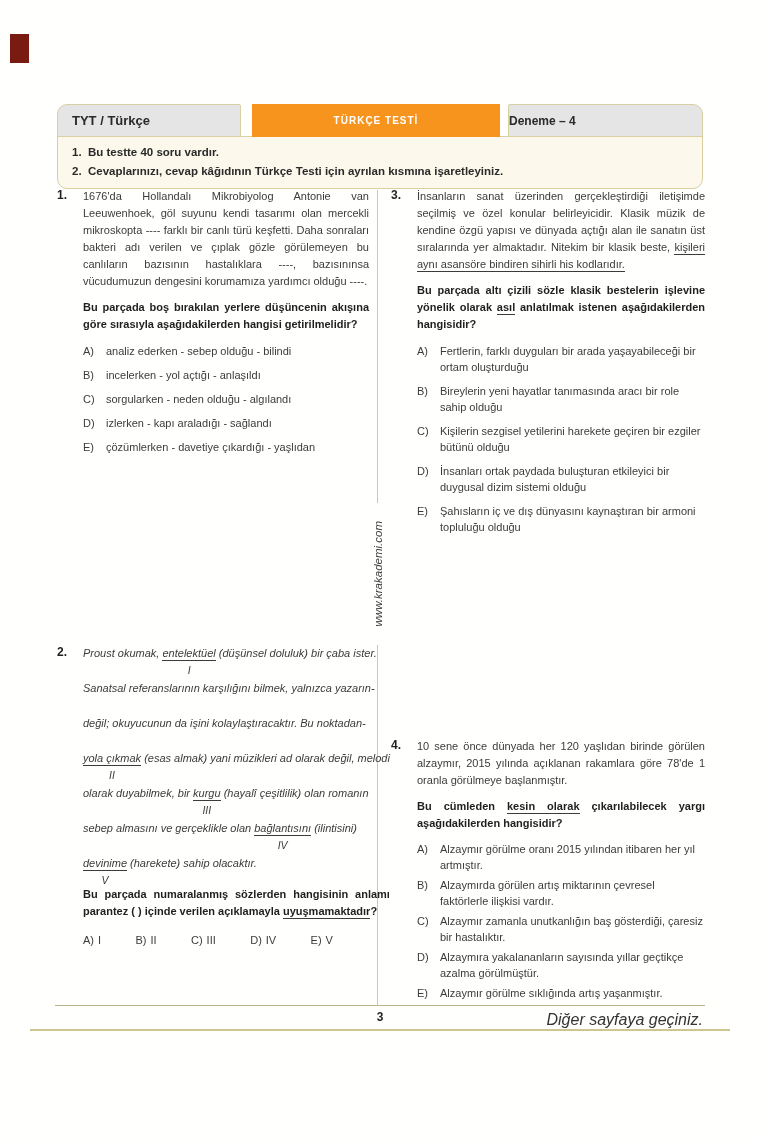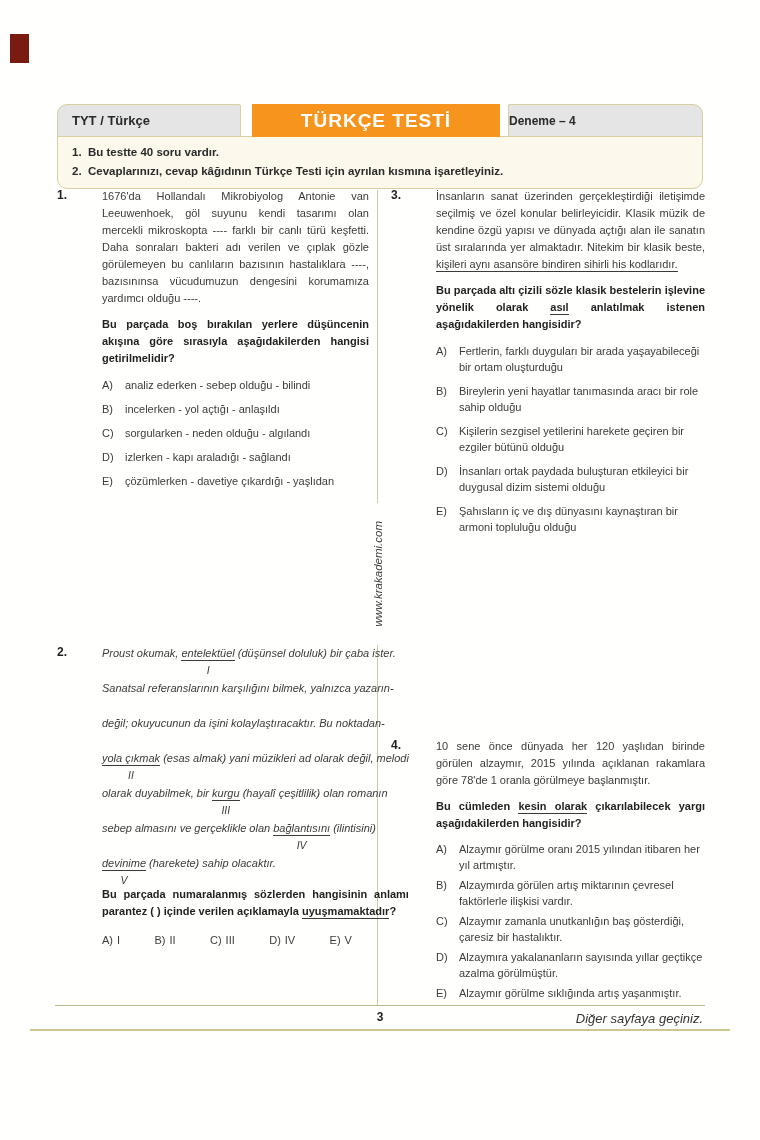--- a/index.html
+++ b/index.html
@@ -6,41 +6,41 @@
   .page{position:relative;width:760px;height:1140px;background:#fffffe;overflow:hidden;
         font-family:"Liberation Sans","DejaVu Sans",sans-serif;color:var(--text,#3b3b3b);}
   .corner-mark{position:absolute;left:10px;top:34px;width:19px;height:29px;background:var(--maroon,#7a1b12);}
 
   
   .header{position:absolute;left:57px;top:104px;width:646px;}
   .header-row{display:flex;height:33px;}
   .hbox{border:1px solid var(--tan,#d8cfa2);background:#e5e5e5;display:flex;align-items:center;box-sizing:border-box;}
   .hbox-left{width:184px;border-radius:10px 2px 0 0;padding-left:14px;font-weight:bold;font-size:13px;color:#2a2a2a;margin-right:11px;}
   .hbox-orange{width:248px;background:var(--orange,#f7941e);border:none;justify-content:center;
-               color:#fff;font-weight:bold;font-size:19px;letter-spacing:1px;margin-right:8px;}
+               color:#fff;font-weight:bold;font-size:10px;letter-spacing:1px;margin-right:8px;}
   .hbox-right{flex:1;border-radius:2px 10px 0 0;justify-content:flex-start;padding-right:14px;font-weight:bold;font-size:12px;color:#2a2a2a;}
   .instructions{border:1px solid var(--tan,#d8cfa2);background:var(--cream,#fcf9ec);border-radius:0 0 10px 10px;
                 margin-top:-1px;padding:6px 14px 7px;box-sizing:border-box;}
   .instr{display:flex;font-weight:bold;font-size:11.5px;color:#2a2a2a;line-height:1.65;}
   .instr-no{width:16px;flex:0 0 16px;}
 
   
   .divider{position:absolute;left:377px;top:190px;width:1px;height:816px;background:#cfc9a0;}
   .watermark{position:absolute;left:365px;top:503px;width:25px;height:142px;background:#fffffe;
              display:flex;align-items:center;justify-content:center;}
   .watermark span{writing-mode:vertical-rl;transform:rotate(180deg);font-style:italic;font-size:11.5px;color:#3c3c3c;}
 
   
   .question{position:absolute;display:flex;}
   .q1{left:57px;top:188px;width:312px;}
   .q2{left:57px;top:645px;width:314px;}
   .q3{left:391px;top:188px;width:314px;}
   .q4{left:391px;top:738px;width:314px;}
   .qnum{flex:0 0 26px;font-weight:bold;font-size:12px;color:#1f1f1f;}
-  .qcontent{flex:1;font-size:11px;line-height:17px;margin-left:19px;}
+  .qcontent{flex:1;font-size:11px;line-height:17px;}
   .qbody{margin:0;text-align:justify;}
   .qstem{margin:9px 0 0 0;font-weight:bold;color:#1f1f1f;text-align:justify;}
   .ul{border-bottom:1px solid #3b3b3b;padding-bottom:1px;position:relative;}
   .num-below{position:absolute;top:calc(100% + 2px);left:0;right:0;text-align:center;
              font-size:10.5px;color:#3b3b3b;border:none;}
 
   .qlines{margin:0;font-style:italic;}
   .qlines .line{margin-bottom:18px;line-height:17px;white-space:nowrap;}
   .qlines .line:last-child{margin-bottom:0;}
   .q2 .qstem{margin-top:14px;}
@@ -50,21 +50,21 @@
   .opt-k{flex:0 0 23px;}
   .opt-t{flex:1;}
   .opts-inline{display:flex;width:250px;justify-content:space-between;margin-top:12px;}
   .opts-inline .opt{margin:0;}
   .opts-inline .opt-k{flex:0 0 auto;margin-right:4px;}
   .opts-tight .opt{line-height:15.5px;margin-bottom:5px;}
 
   
   .footer-rule-top{position:absolute;left:55px;top:1005px;width:650px;height:1px;background:#bdb68c;}
   .page-num{position:absolute;left:0;top:1010px;width:760px;text-align:center;font-weight:bold;font-size:12px;color:#1f1f1f;}
-  .footer-note{position:absolute;right:57px;top:1011px;font-style:italic;font-size:13px;color:#333;}
+  .footer-note{position:absolute;right:57px;top:1011px;font-style:italic;font-size:16px;color:#333;}
   .footer-rule-bottom{position:absolute;left:30px;top:1029px;width:700px;height:2px;background:var(--olive,#cfc68f);}
 </style>
 </head>
 <body>
 
 <div class="page">
 
   <div class="corner-mark"></div>
 
   <div class="header">

